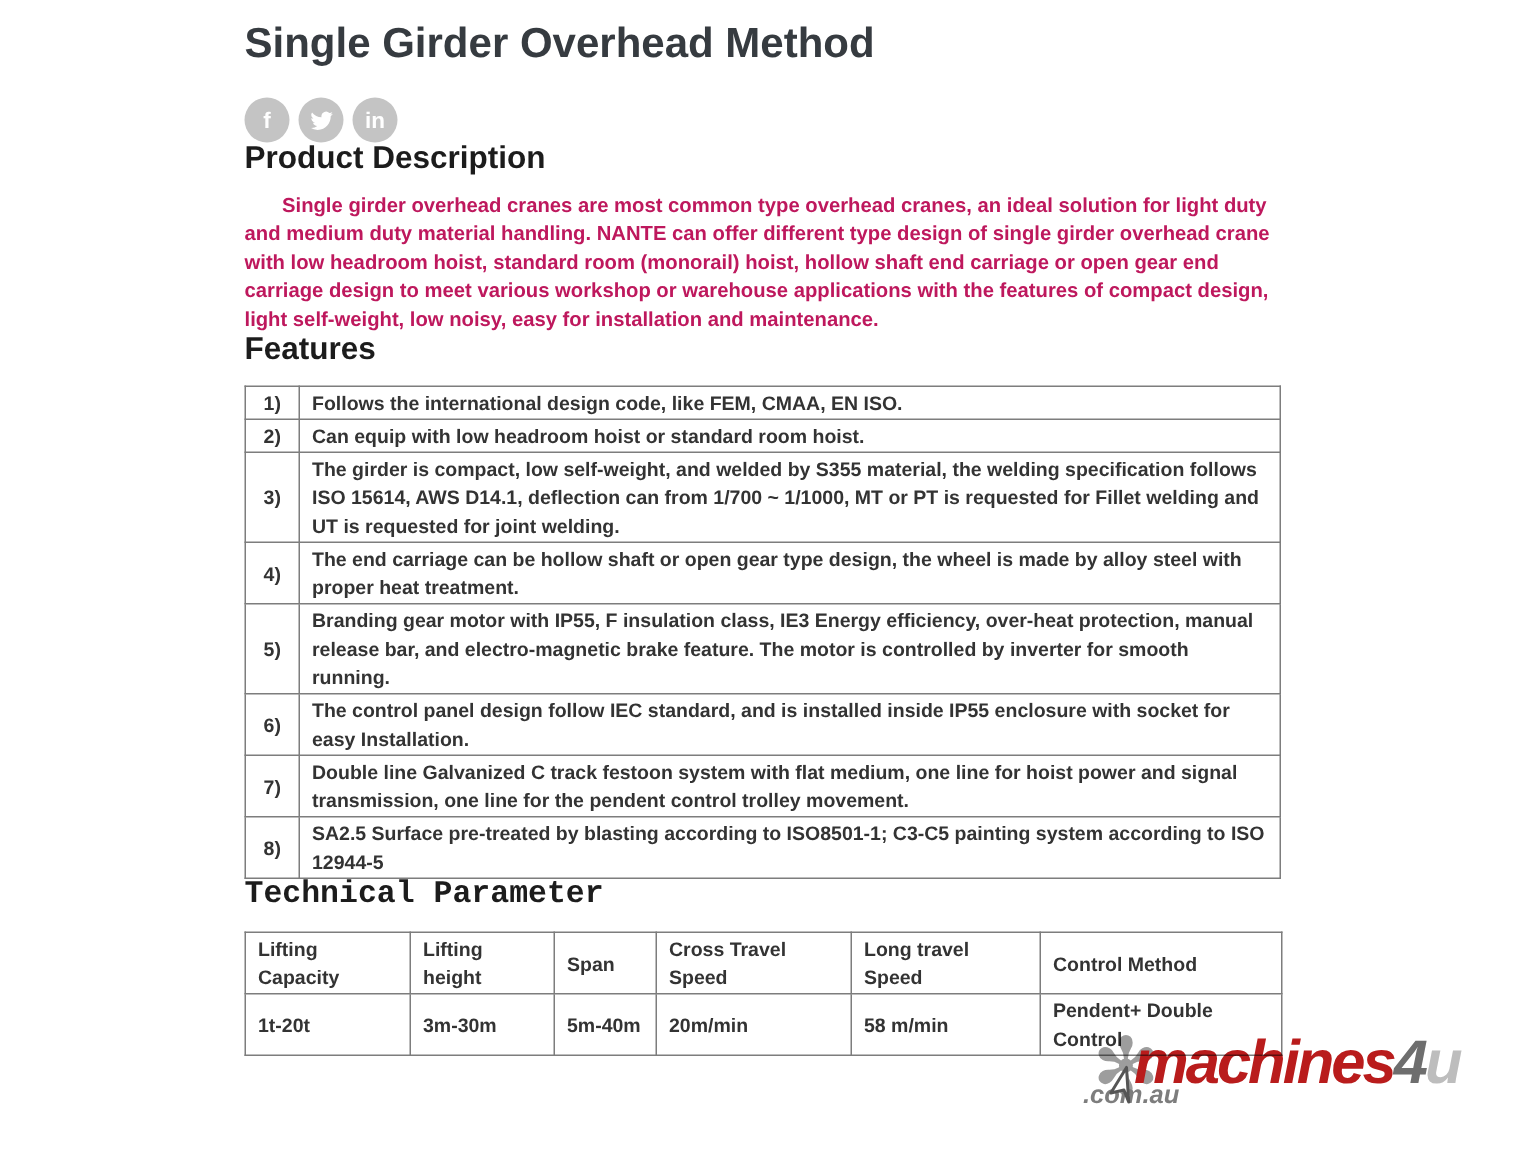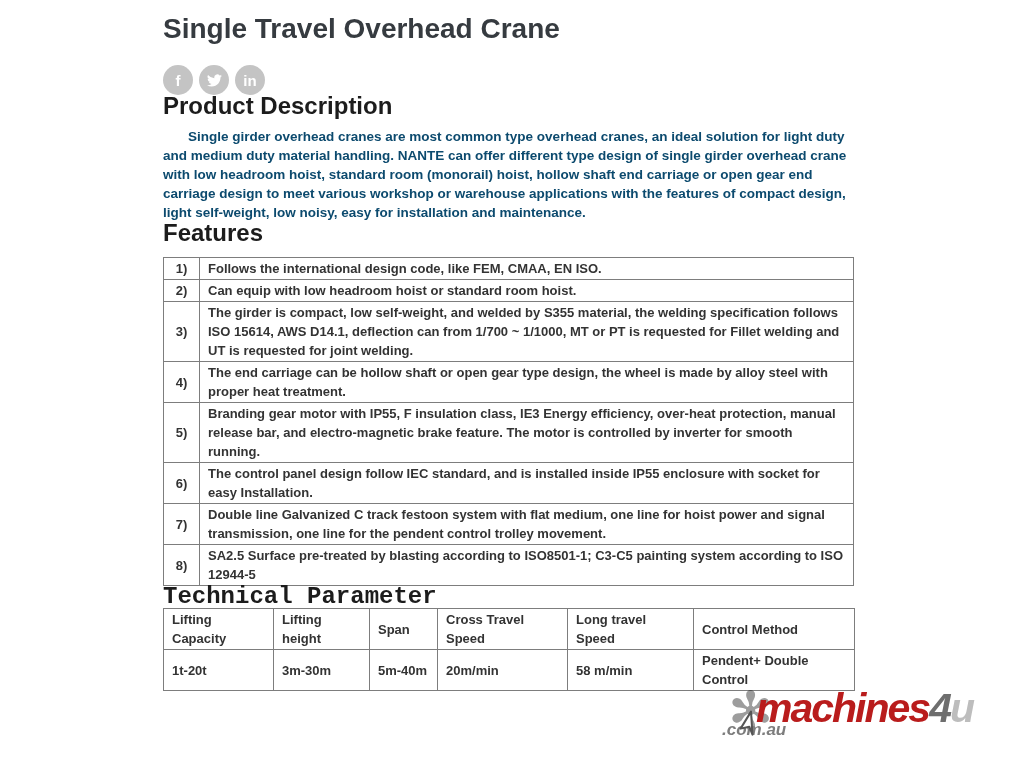--- a/index.html
+++ b/index.html
@@ -40,44 +40,44 @@
     display: flex;
     align-items: center;
     justify-content: center;
     font-weight: bold;
     font-size: 15px;
     cursor: pointer;
     user-select: none;
   }
   .social-btn svg { display: block; }
   h2.section-heading {
-    font-size: 24px;
+    font-size: 21px;
     line-height: 22px;
     font-weight: bold;
     color: #1c1c1c;
     margin: 0;
   }
   .heading-description { margin-top: 27px; }
   .heading-features { margin-top: 29px; }
   .heading-technical { margin-top: 30px; font-family: Liberation Mono, monospace; }
   p.description {
     margin: 10px 0 0 0;
     font-size: 13.5px;
     line-height: 19px;
     font-weight: bold;
-    color: #0c4a6e;
+    color: #be185d;
     text-indent: 25px;
   }
   table.grid {
     border-collapse: collapse;
     width: 691px;
     table-layout: fixed;
   }
   .features-table { margin-top: 13px; }
-  .tech-table { }
+  .tech-table { margin-top: 13px; }
   table.grid td, table.grid th {
     border: 1px solid #7d7d7d;
     font-size: 13px;
     line-height: 19px;
     font-weight: bold;
     color: #333333;
     padding: 1px 8px;
     vertical-align: middle;
     text-align: left;
     word-wrap: break-word;
@@ -137,21 +137,21 @@
     font-weight: bold;
     font-style: italic;
     color: #7d7d7d;
   }
 </style>
 </head>
 <body>
 
 <div class="page">
 
-  <h1 class="title">Single Travel Overhead Crane</h1>
+  <h1 class="title">Single Girder Overhead Method</h1>
 
   <div class="social-row">
     <div class="social-btn">
       <span>f</span>
     </div>
     <div class="social-btn">
       <span>
         <svg width="15" height="15" viewBox="0 0 24 24" fill="#ffffff" aria-hidden="true">
           <path d="M23.95 4.57a10 10 0 01-2.82.77 4.96 4.96 0 002.16-2.72c-.95.56-2 .96-3.13 1.19a4.92 4.92 0 00-8.38 4.48A13.94 13.94 0 011.64 3.16a4.93 4.93 0 001.52 6.57 4.9 4.9 0 01-2.23-.61v.06a4.92 4.92 0 003.95 4.83 4.99 4.99 0 01-2.21.08 4.94 4.94 0 004.6 3.42A9.87 9.87 0 010 19.54a13.94 13.94 0 007.55 2.21c9.05 0 14-7.5 14-13.99 0-.21 0-.42-.02-.63a10 10 0 002.42-2.56z"></path>
         </svg>

